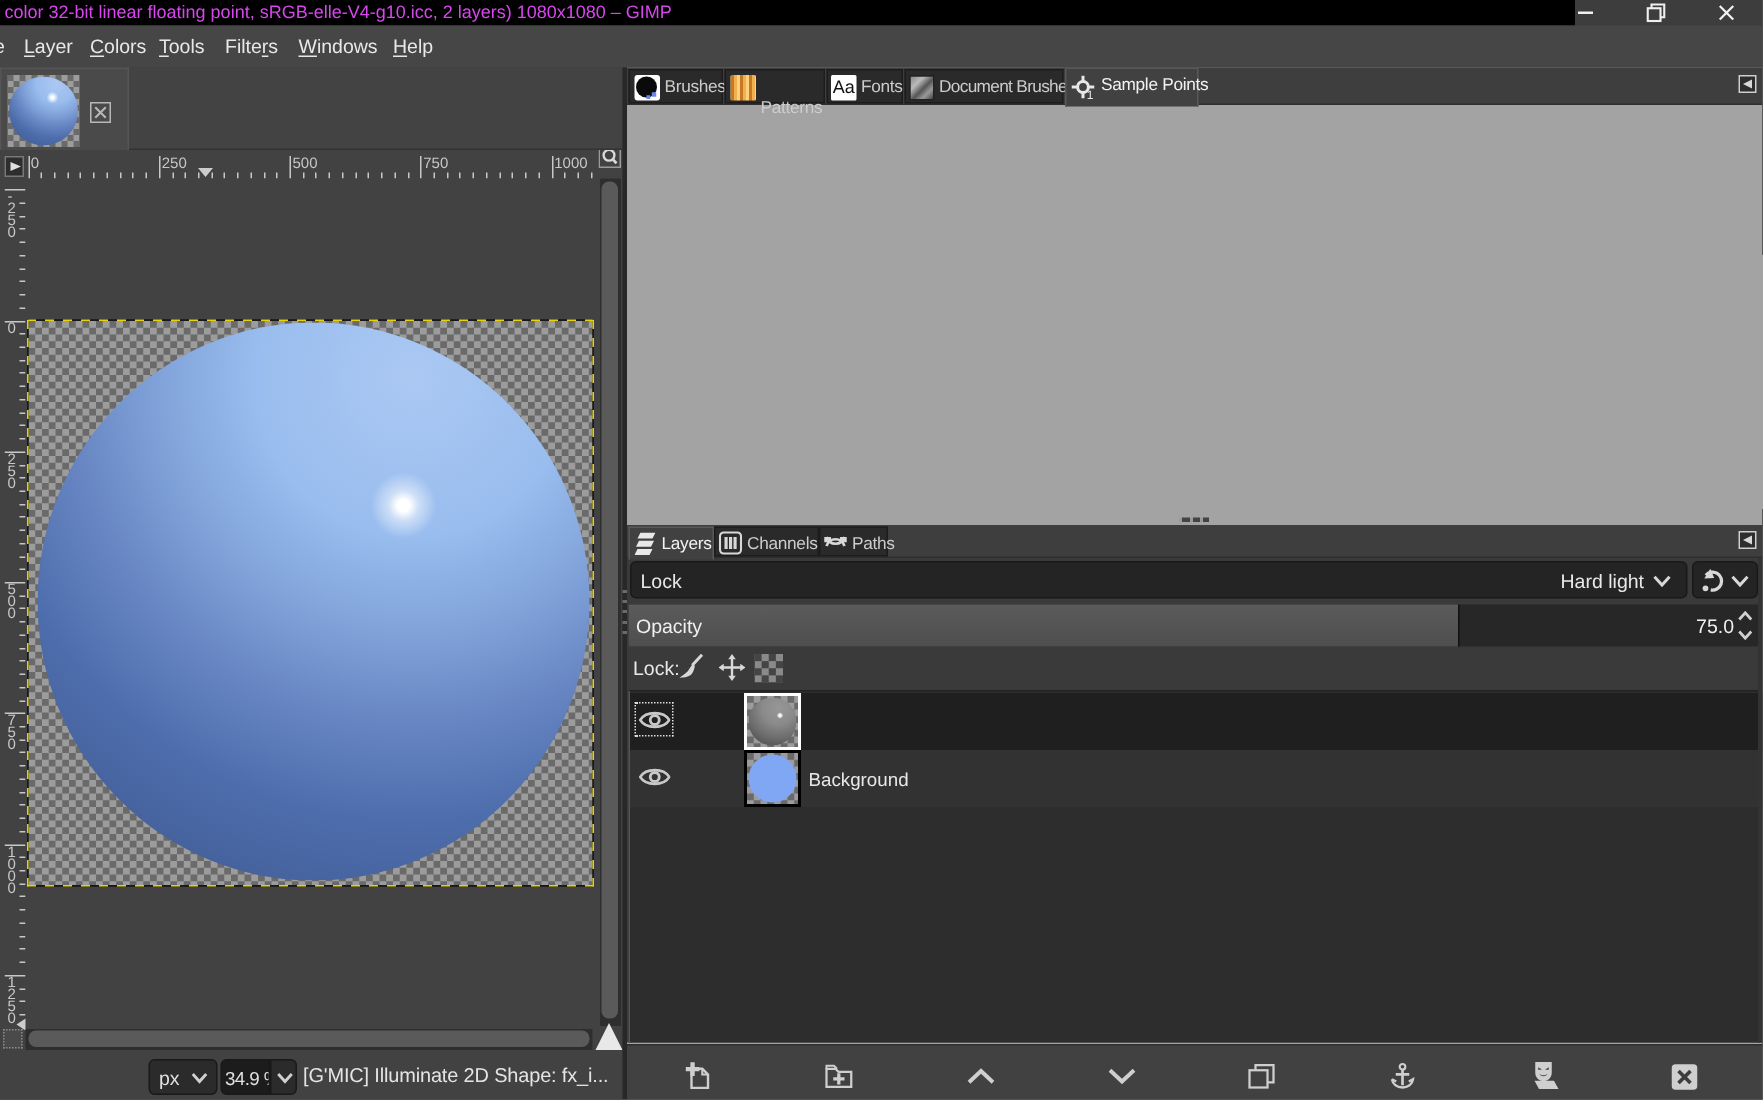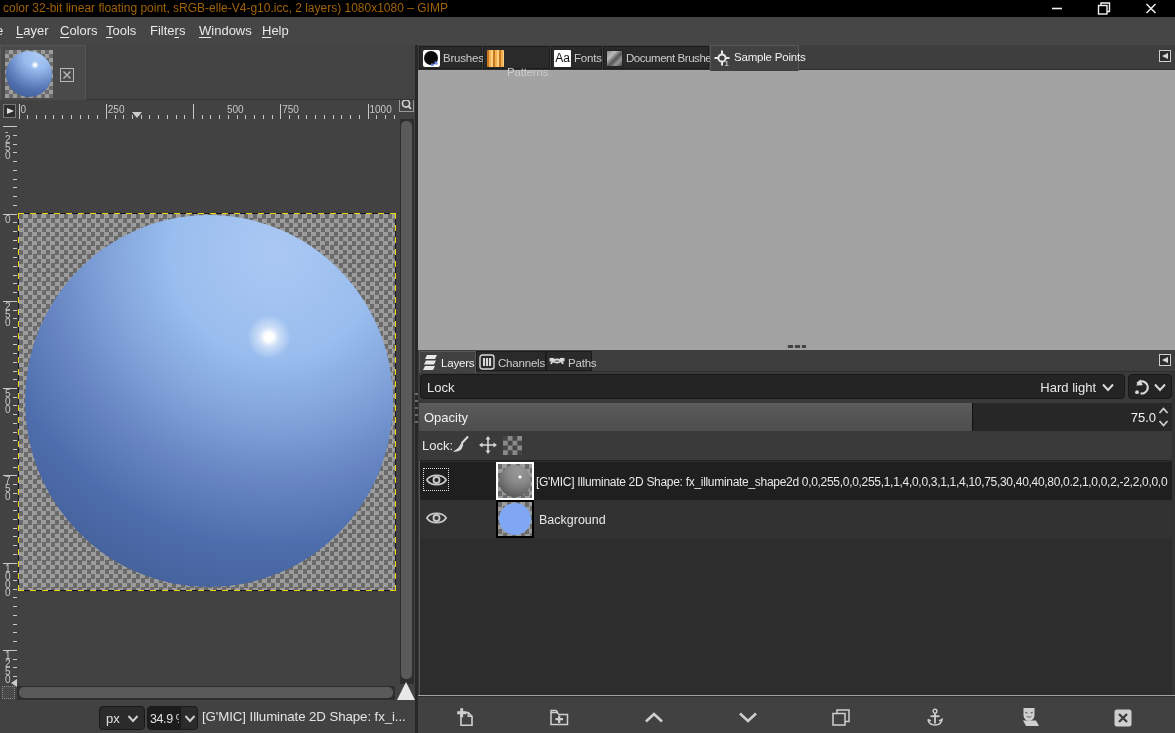--- a/index.html
+++ b/index.html
@@ -1,18 +1,18 @@
 <!DOCTYPE html>
 <html><head><meta charset="utf-8">
 <style>
   html,body{margin:0;padding:0;background:#3d3d3d;}
   *{box-sizing:border-box;font-family:"Liberation Sans",sans-serif;}
   #app{position:relative;width:1175px;height:733px;overflow:hidden;background:#3d3d3d;}
   .abs{position:absolute;}
-  .titlebar{left:0;top:0;width:1175px;height:17px;background:#000;color:#a16207;font-size:12px;line-height:17px;}
+  .titlebar{left:0;top:0;width:1050px;height:17px;background:#000;color:#d946ef;font-size:12px;line-height:17px;}
   .menubar{left:0;top:17px;width:1175px;height:28px;background:#464646;}
   .menubar > span{position:absolute;top:0;height:28px;line-height:28px;font-size:13px;color:#e8e8e8;}
   .u{text-decoration:underline;text-underline-offset:2px;}
   
   .tabstrip{left:0;top:45px;width:415px;height:55px;background:#434343;border-bottom:1px solid #333;}
   .imgtab{left:0;top:45px;width:86px;height:55px;background:#4a4a4a;border:1px solid #555;border-bottom:none;}
   .checker-sm{background:conic-gradient(#9c9c9c 25%,#6a6a6a 0 50%,#9c9c9c 0 75%,#6a6a6a 0);background-size:9px 9px;}
   .ruler{color:#c8c8c8;font-size:10px;}
   .canvasarea{left:0;top:100px;width:415px;height:633px;background:#424242;}
   .statusbar{left:0;top:700px;width:415px;height:33px;background:#424242;color:#e0e0e0;}
@@ -56,21 +56,21 @@
     <div class="abs" style="left:3px;top:4px;width:13px;height:14px;background:#2e2e2e;border:1px solid #787878;">
       <div class="abs" style="left:3px;top:3px;width:0;height:0;border-left:7px solid #e0e0e0;border-top:3.5px solid transparent;border-bottom:3.5px solid transparent;"></div>
     </div>
 
     <div class="abs ruler" id="hruler" style="left:17px;top:4px;width:383px;height:15px;overflow:hidden;">
       <div class="tick" style="left:1.5px;top:0;width:1px;height:15px;"></div>
       <span style="position:absolute;left:3.5px;top:0px;">0</span>
       <div class="tick" style="left:88.8px;top:0;width:1px;height:15px;"></div>
       <span style="position:absolute;left:90.8px;top:0px;">250</span>
       <div class="tick" style="left:176.0px;top:0;width:1px;height:15px;"></div>
-      <span style="position:absolute;left:178.0px;top:0px;margin-left:32px;">500</span>
+      <span style="position:absolute;left:178.0px;top:0px;">500</span>
       <div class="tick" style="left:263.2px;top:0;width:1px;height:15px;"></div>
       <span style="position:absolute;left:265.2px;top:0px;">750</span>
       <div class="tick" style="left:350.5px;top:0;width:1px;height:15px;"></div>
       <span style="position:absolute;left:352.5px;top:0px;">1000</span>
       <div class="tick" style="left:10.2px;top:11px;width:1px;height:4px;"></div>
       <div class="tick" style="left:18.9px;top:11px;width:1px;height:4px;"></div>
       <div class="tick" style="left:27.7px;top:11px;width:1px;height:4px;"></div>
       <div class="tick" style="left:36.4px;top:11px;width:1px;height:4px;"></div>
       <div class="tick" style="left:45.1px;top:11px;width:1px;height:4px;"></div>
       <div class="tick" style="left:53.8px;top:11px;width:1px;height:4px;"></div>
@@ -423,21 +423,20 @@
               <path d="M0.8 8 C4.6 1.9, 16.4 1.9, 20.2 8 C16.4 14.1, 4.6 14.1, 0.8 8 Z" fill="none" stroke="#c8c8c8" stroke-width="1.7"></path>
               <circle cx="10.5" cy="8" r="3" fill="none" stroke="#c8c8c8" stroke-width="1.9"></circle>
             </svg>
           <div class="abs" style="left:76px;top:0px;width:38px;height:38px;background:#fff;">
             <div class="abs" style="left:2px;top:2px;width:34px;height:34px;background:conic-gradient(#9c9c9c 25%,#6a6a6a 0 50%,#9c9c9c 0 75%,#6a6a6a 0);background-size:9px 9px;">
               <div class="abs" style="left:1px;top:1px;width:32px;height:32px;border-radius:50%;background:
                 radial-gradient(circle 2.2px at 21px 12px, rgba(255,255,255,.95) 0 0.8px, rgba(255,255,255,0) 100%),
                 radial-gradient(circle 36px at 62% 22%, #979797 0%, #8a8a8a 30%, #6e6e6e 55%, #4d4d4d 80%, #3a3a3a 100%);"></div>
             </div>
           </div>
-          <span style="position:absolute;left:116px;top:13px;font-size:12px;color:#e8e8e8;white-space:nowrap;letter-spacing:-0.3px;">[G'MIC] Illuminate 2D Shape: fx_illuminate_shape2d 0,0,255,0,0,255,1,1,4,0,0,3,1,1,4,10,75,30,40,40,80,0.2,1,0,0,2,-2,2,0,0,0</span>
         </div>
         <div class="abs" style="left:0;top:39px;width:755px;height:38px;background:#323232;">
           <svg style="position:absolute;left:6px;top:10px;" width="21" height="16" viewBox="0 0 21 16">
               <path d="M0.8 8 C4.6 1.9, 16.4 1.9, 20.2 8 C16.4 14.1, 4.6 14.1, 0.8 8 Z" fill="none" stroke="#c8c8c8" stroke-width="1.7"></path>
               <circle cx="10.5" cy="8" r="3" fill="none" stroke="#c8c8c8" stroke-width="1.9"></circle>
             </svg>
           <div class="abs" style="left:76px;top:0px;width:38px;height:38px;background:#000;">
             <div class="abs" style="left:2px;top:2px;width:34px;height:34px;background:conic-gradient(#9c9c9c 25%,#6a6a6a 0 50%,#9c9c9c 0 75%,#6a6a6a 0);background-size:9px 9px;">
               <div class="abs" style="left:1px;top:1px;width:32px;height:32px;border-radius:50%;background:#7fa7f3;"></div>
             </div>

